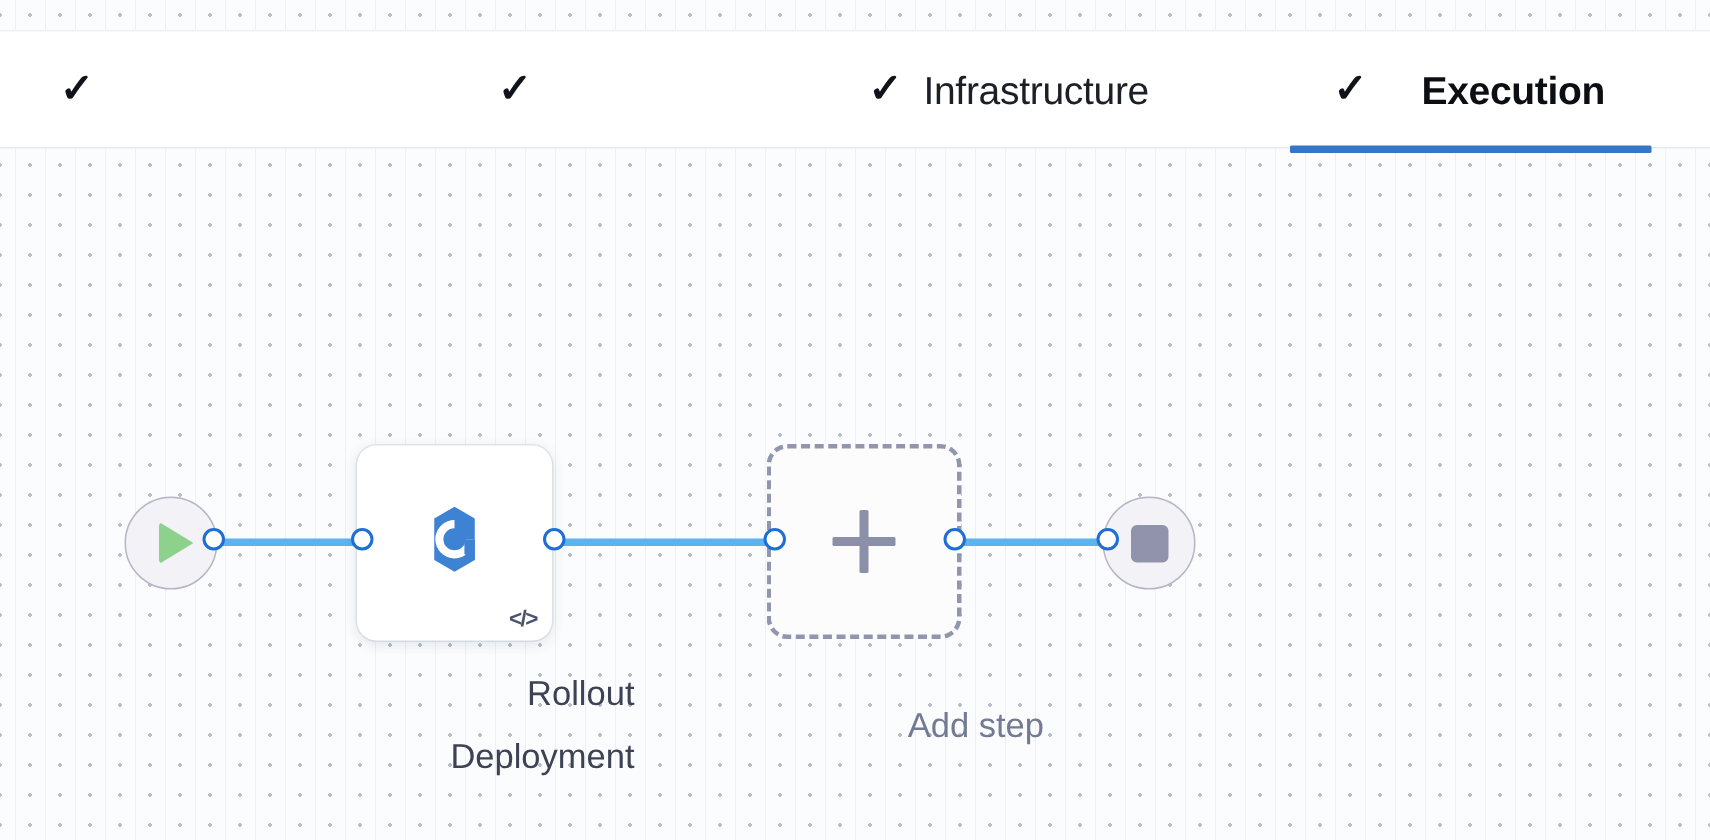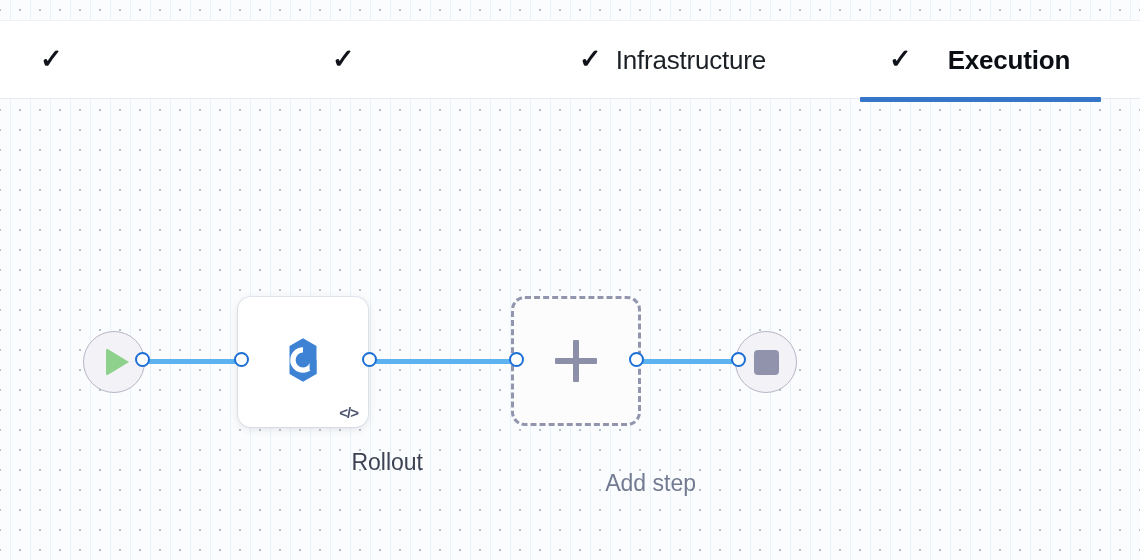--- a/index.html
+++ b/index.html
@@ -265,15 +265,16 @@
 
 <div class="handle" style="left:135px; top:352px;"></div>
 <div class="handle" style="left:234px; top:352px;"></div>
 <div class="handle" style="left:362px; top:352px;"></div>
 <div class="handle" style="left:509px; top:352px;"></div>
 <div class="handle" style="left:629px; top:352px;"></div>
 <div class="handle" style="left:731px; top:352px;"></div>
 
 <div class="node-label label-step" style="left:183px; top:441px; width:240px;">
   <div>Rollout</div>
+  <div>Deployment</div>
 </div>
 
 <div class="node-label label-add" style="left:456px; top:462px; width:240px;">Add step</div>
 
 </body></html>

